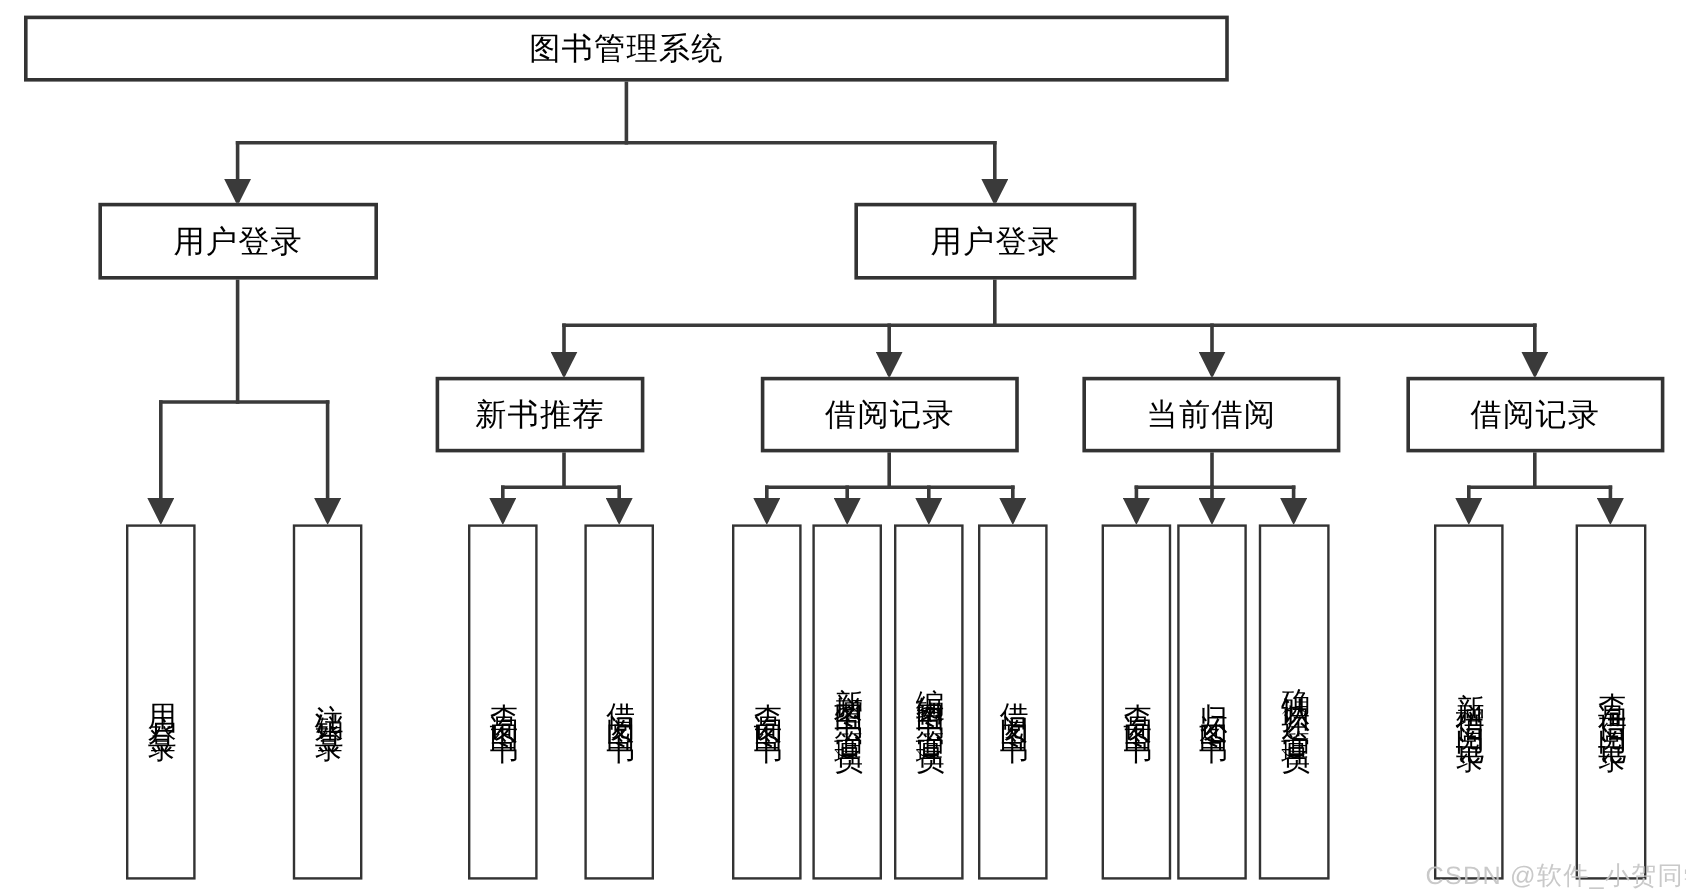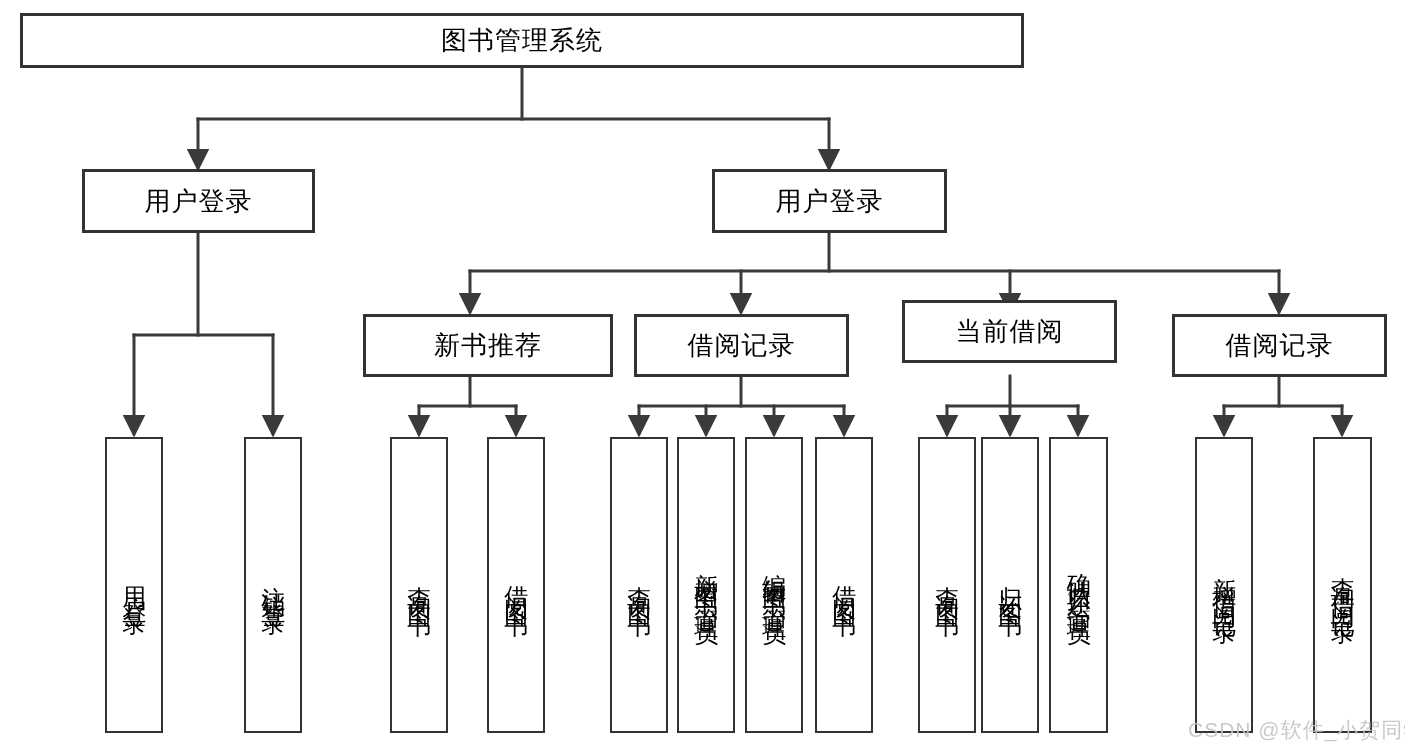--- a/index.html
+++ b/index.html
@@ -121,27 +121,27 @@
     <span class="hlabel">图书管理系统</span>
   </div>
 
   <div class="box" style="left:82px; top:169px; width:233px; height:64px;">
     <span class="hlabel">用户登录</span>
   </div>
   <div class="box" style="left:712px; top:169px; width:235px; height:64px;">
     <span class="hlabel">用户登录</span>
   </div>
 
-  <div class="box" style="left:363px; top:314px; width:250px; height:63px;text-align:center;">
+  <div class="box" style="left:363px; top:314px; width:174px; height:63px;text-align:center;">
     <span class="hlabel">新书推荐</span>
   </div>
   <div class="box" style="left:634px; top:314px; width:215px; height:63px;">
     <span class="hlabel">借阅记录</span>
   </div>
-  <div class="box" style="left:902px; top:300px; width:215px; height:63px;text-align:right;">
+  <div class="box" style="left:902px; top:314px; width:215px; height:63px;text-align:right;">
     <span class="hlabel">当前借阅</span>
   </div>
   <div class="box" style="left:1172px; top:314px; width:215px; height:63px;">
     <span class="hlabel">借阅记录</span>
   </div>
 
   <div class="box leaf" style="left:105px; top:437px; width:58px; height:296px;">
     <span class="vlabel">用户登录</span>
   </div>
   <div class="box leaf" style="left:244px; top:437px; width:58px; height:296px;">

